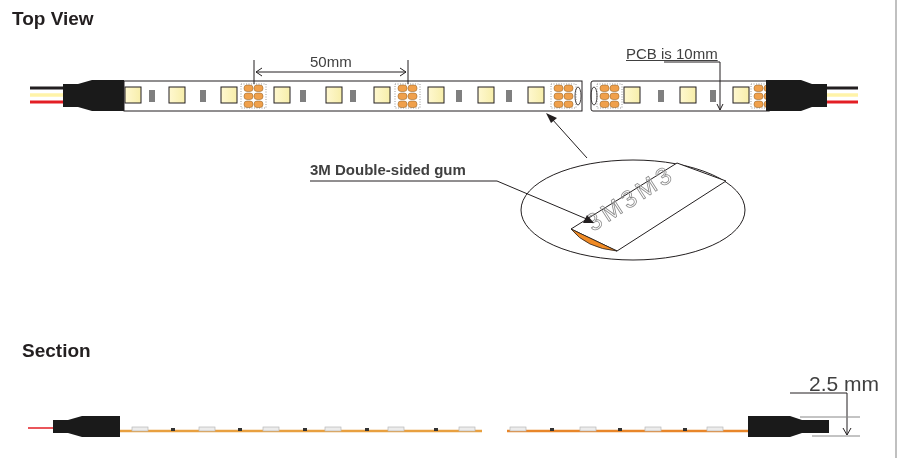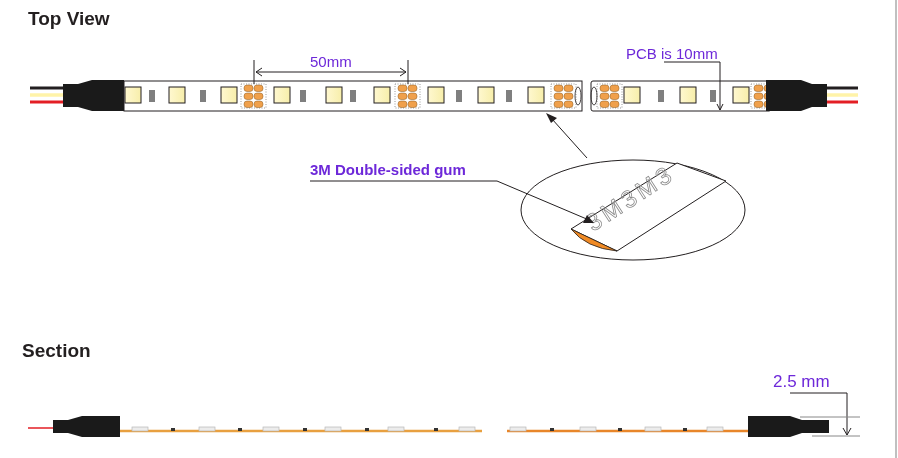--- a/index.html
+++ b/index.html
@@ -1,34 +1,34 @@
 <!DOCTYPE html>
 <html><head>
 <meta charset="utf-8">
 <style>
   html, body { margin: 0; padding: 0; background: #ffffff; }
   body { width: 898px; height: 458px; position: relative; overflow: hidden;
          font-family: "Liberation Sans", sans-serif; }
   .frame-border { position: absolute; left: 895px; top: 0; width: 2px; height: 458px; background: #c0c0c0; }
   .heading { position: absolute; font-weight: bold; font-size: 19px; color: #231f20; }
-  .label { position: absolute; font-size: 15px; color: #6d28d9; white-space: nowrap; }
+  .label { position: absolute; font-size: 15px; color: #404040; white-space: nowrap; }
   svg { position: absolute; left: 0; top: 0; }
 </style>
 </head>
 <body>
 
 <div class="frame-border"></div>
 
-<div class="heading" style="left:28px; top:8px;">Top View</div>
+<div class="heading" style="left:12px; top:8px;">Top View</div>
 <div class="heading" style="left:22px; top:340px;">Section</div>
 
 <div class="label" style="left:310px; top:53px;">50mm</div>
-<div class="label" style="left:626px; top:45px;">PCB is 10mm</div>
+<div class="label" style="left:626px; top:45px;text-decoration:underline;">PCB is 10mm</div>
 <div class="label" style="left:310px; top:161px;font-weight:bold;">3M Double-sided gum</div>
-<div class="label" style="left:773px; top:372px; font-size:17px;">2.5 mm</div>
+<div class="label" style="left:809px; top:372px; font-size:21px;">2.5 mm</div>
 
 <svg width="898" height="458">
   <defs>
     <linearGradient id="ledGrad" x1="0" x2="1" y1="0" y2="0">
       <stop offset="0" stop-color="#fff8d0"></stop>
       <stop offset="1" stop-color="#f7eeaa"></stop>
     </linearGradient>
   </defs>
 
   <g>

